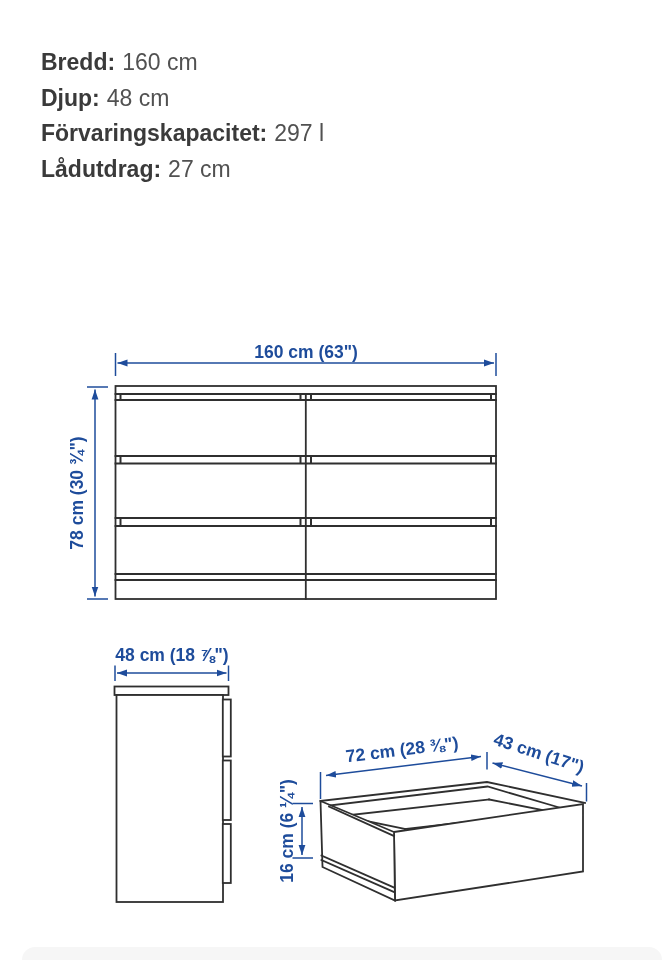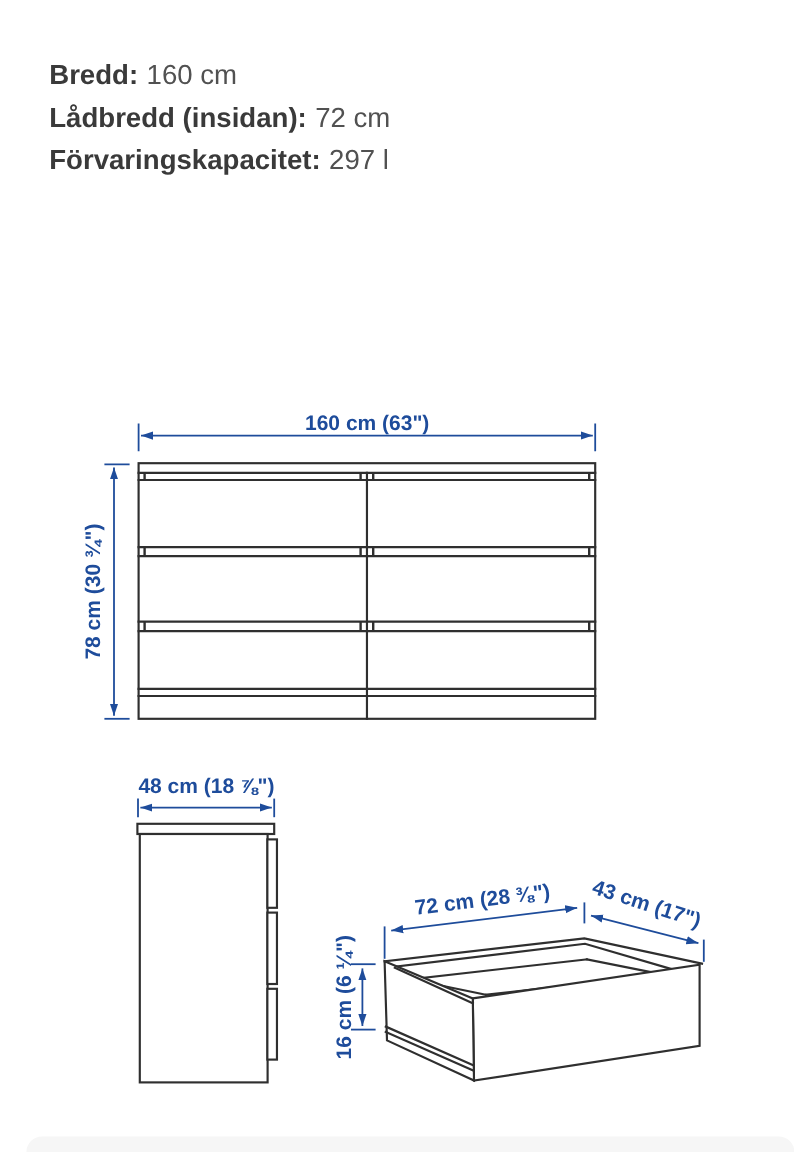--- a/index.html
+++ b/index.html
@@ -22,22 +22,23 @@
     background:#f6f6f6;border-radius:18px 18px 0 0;
   }
 </style>
 </head>
 <body>
 
 <div class="screen">
 
   <div class="specs">
     <div class="spec-row"><span class="spec-label">Bredd:</span><span class="spec-value">160 cm</span></div>
-    <div class="spec-row"><span class="spec-label">Lådbredd (insidan):</span><span class="spec-value">72 cm</span></div>
+    <div class="spec-row"><span class="spec-label">Djup:</span><span class="spec-value">48 cm</span></div>
     <div class="spec-row"><span class="spec-label">Förvaringskapacitet:</span><span class="spec-value">297 l</span></div>
+    <div class="spec-row"><span class="spec-label">Lådutdrag:</span><span class="spec-value">27 cm</span></div>
   </div>
 
   <svg class="diagram-svg" viewBox="0 335 662 585">
     <defs>
       <marker id="ah" markerUnits="userSpaceOnUse" markerWidth="11" markerHeight="9" refX="10" refY="4" orient="auto-start-reverse">
         <path d="M0,0.6 L10,4 L0,7.4 Z" fill="#1e4c9b"></path>
       </marker>
     </defs>
 
     <g>

